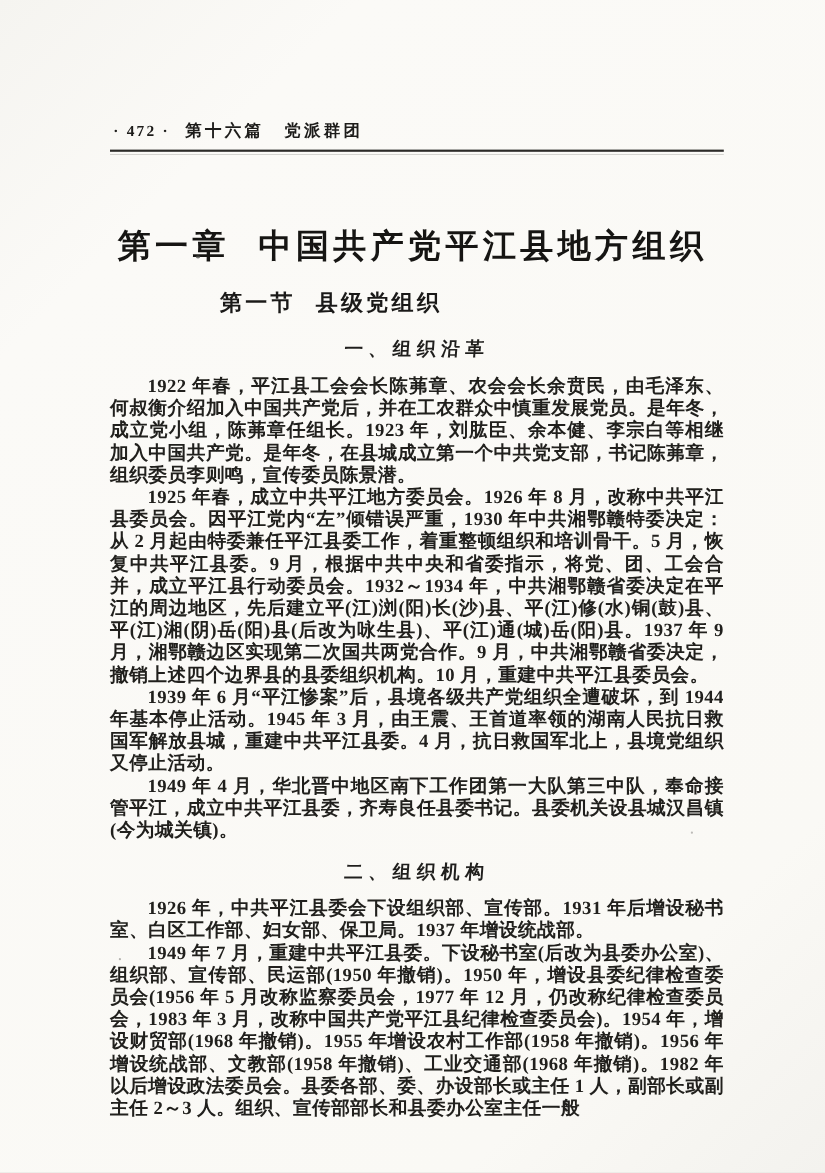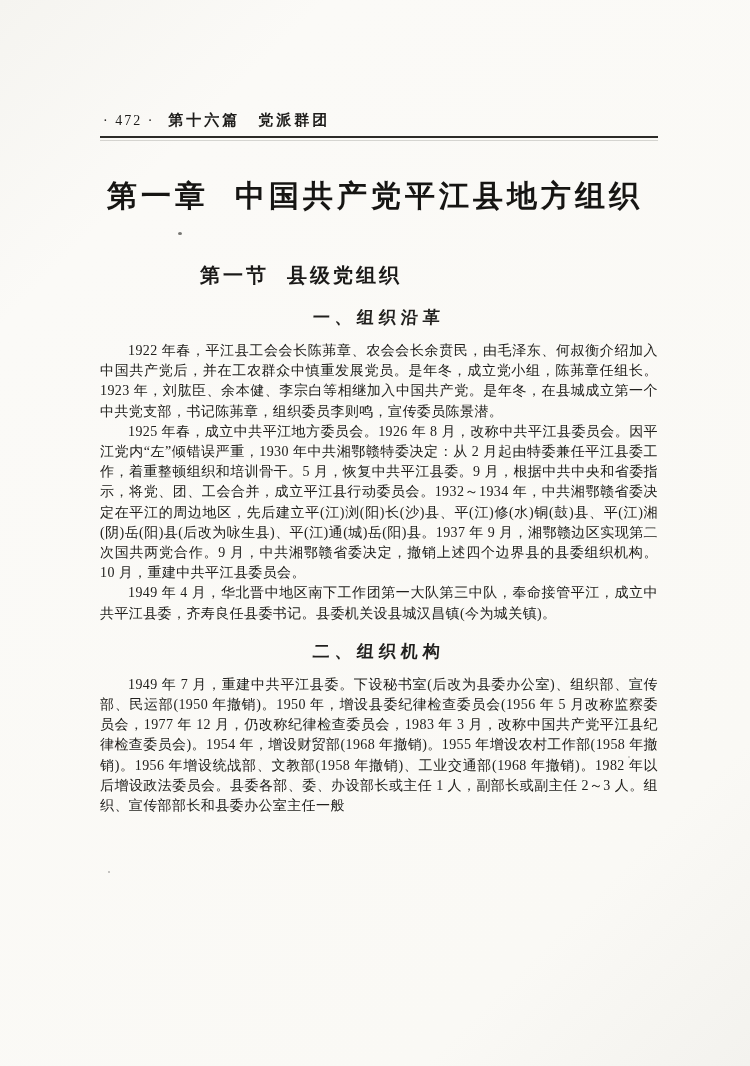--- a/index.html
+++ b/index.html
@@ -18,37 +18,37 @@
   }
   
   .running-header{
     position:absolute;left:103px;top:112px;
     font-size:14px;line-height:16px;
     display:flex;align-items:baseline;gap:14px;
     white-space:nowrap;
   }
   .page-number{
     font-family:"Liberation Serif","DejaVu Serif",serif;
-    letter-spacing:2px;font-weight:400;
+    letter-spacing:2px;font-weight:700;
   }
   .part-title{
     font-family:"Liberation Sans","DejaVu Sans",sans-serif;
     font-weight:700;letter-spacing:3px;font-size:15px;
   }
   .header-rule{
     position:absolute;left:100px;top:136px;width:558px;height:0;
     border-top:2px solid #2c2b28;
   }
   .header-rule:after{
     content:"";display:block;margin-top:2px;
     border-top:1px solid rgba(44,43,40,.18);
   }
   
   .chapter-title{
-    position:absolute;left:0;top:176px;width:750px;
+    position:absolute;left:0;top:204px;width:750px;
     text-align:center;margin:0;
     font-family:"Liberation Serif","DejaVu Serif",serif;
     font-size:30px;font-weight:700;letter-spacing:4px;
     color:#161513;
   }
   .chapter-title .title-gap{display:inline-block;width:26px;}
   .section-title{
     position:absolute;left:0;top:262px;width:602px;
     text-align:center;margin:0;
     font-family:Liberation Serif, serif;
@@ -63,25 +63,26 @@
   .sub-heading{
     text-align:center;margin:0 0 12px 0;
     font-family:"Liberation Serif","DejaVu Serif",serif;
     font-size:17px;font-weight:600;letter-spacing:5px;
     transform:skewX(-4deg);
     color:#201f1d;
   }
   .sub-heading.second{margin-top:16px;}
   .body-col p{
     margin:0;
-    font-size:14px;line-height:20.2px;
+    font-size:17px;line-height:20.2px;
     text-align:justify;text-justify:inter-character;
     text-indent:2em;
     letter-spacing:.4px;
     color:#21201d;
+    font-weight:bold;
   }
   
   .speck{position:absolute;background:#4a4945;border-radius:50%;opacity:.75;}
   .speck.s1{left:178px;top:232px;width:4px;height:3px;}
   .speck.s2{left:108px;top:871px;width:2px;height:2px;opacity:.4;}
   .speck.s3{left:628px;top:756px;width:2px;height:2px;opacity:.35;}
 </style>
 </head>
 <body>
 
@@ -95,23 +96,25 @@
 
   <h1 class="chapter-title"><span>第一章</span><span class="title-gap"></span><span>中国共产党平江县地方组织</span></h1>
 
   <h2 class="section-title"><span>第一节</span><span class="title-gap"></span><span>县级党组织</span></h2>
 
   <div class="body-col">
 
     <h3 class="sub-heading">一、组织沿革</h3>
     <p>1922 年春，平江县工会会长陈茀章、农会会长余贲民，由毛泽东、何叔衡介绍加入中国共产党后，并在工农群众中慎重发展党员。是年冬，成立党小组，陈茀章任组长。1923 年，刘肱臣、余本健、李宗白等相继加入中国共产党。是年冬，在县城成立第一个中共党支部，书记陈茀章，组织委员李则鸣，宣传委员陈景潜。</p>
     <p>1925 年春，成立中共平江地方委员会。1926 年 8 月，改称中共平江县委员会。因平江党内“左”倾错误严重，1930 年中共湘鄂赣特委决定：从 2 月起由特委兼任平江县委工作，着重整顿组织和培训骨干。5 月，恢复中共平江县委。9 月，根据中共中央和省委指示，将党、团、工会合并，成立平江县行动委员会。1932～1934 年，中共湘鄂赣省委决定在平江的周边地区，先后建立平(江)浏(阳)长(沙)县、平(江)修(水)铜(鼓)县、平(江)湘(阴)岳(阳)县(后改为咏生县)、平(江)通(城)岳(阳)县。1937 年 9 月，湘鄂赣边区实现第二次国共两党合作。9 月，中共湘鄂赣省委决定，撤销上述四个边界县的县委组织机构。10 月，重建中共平江县委员会。</p>
+    <p>1939 年 6 月“平江惨案”后，县境各级共产党组织全遭破坏，到 1944 年基本停止活动。1945 年 3 月，由王震、王首道率领的湖南人民抗日救国军解放县城，重建中共平江县委。4 月，抗日救国军北上，县境党组织又停止活动。</p>
     <p>1949 年 4 月，华北晋中地区南下工作团第一大队第三中队，奉命接管平江，成立中共平江县委，齐寿良任县委书记。县委机关设县城汉昌镇(今为城关镇)。</p>
 
     <h3 class="sub-heading second">二、组织机构</h3>
+    <p>1926 年，中共平江县委会下设组织部、宣传部。1931 年后增设秘书室、白区工作部、妇女部、保卫局。1937 年增设统战部。</p>
     <p>1949 年 7 月，重建中共平江县委。下设秘书室(后改为县委办公室)、组织部、宣传部、民运部(1950 年撤销)。1950 年，增设县委纪律检查委员会(1956 年 5 月改称监察委员会，1977 年 12 月，仍改称纪律检查委员会，1983 年 3 月，改称中国共产党平江县纪律检查委员会)。1954 年，增设财贸部(1968 年撤销)。1955 年增设农村工作部(1958 年撤销)。1956 年增设统战部、文教部(1958 年撤销)、工业交通部(1968 年撤销)。1982 年以后增设政法委员会。县委各部、委、办设部长或主任 1 人，副部长或副主任 2～3 人。组织、宣传部部长和县委办公室主任一般</p>
 
   </div>
 
   <span class="speck s1"></span>
   <span class="speck s2"></span>
   <span class="speck s3"></span>
 
 </div>
 

